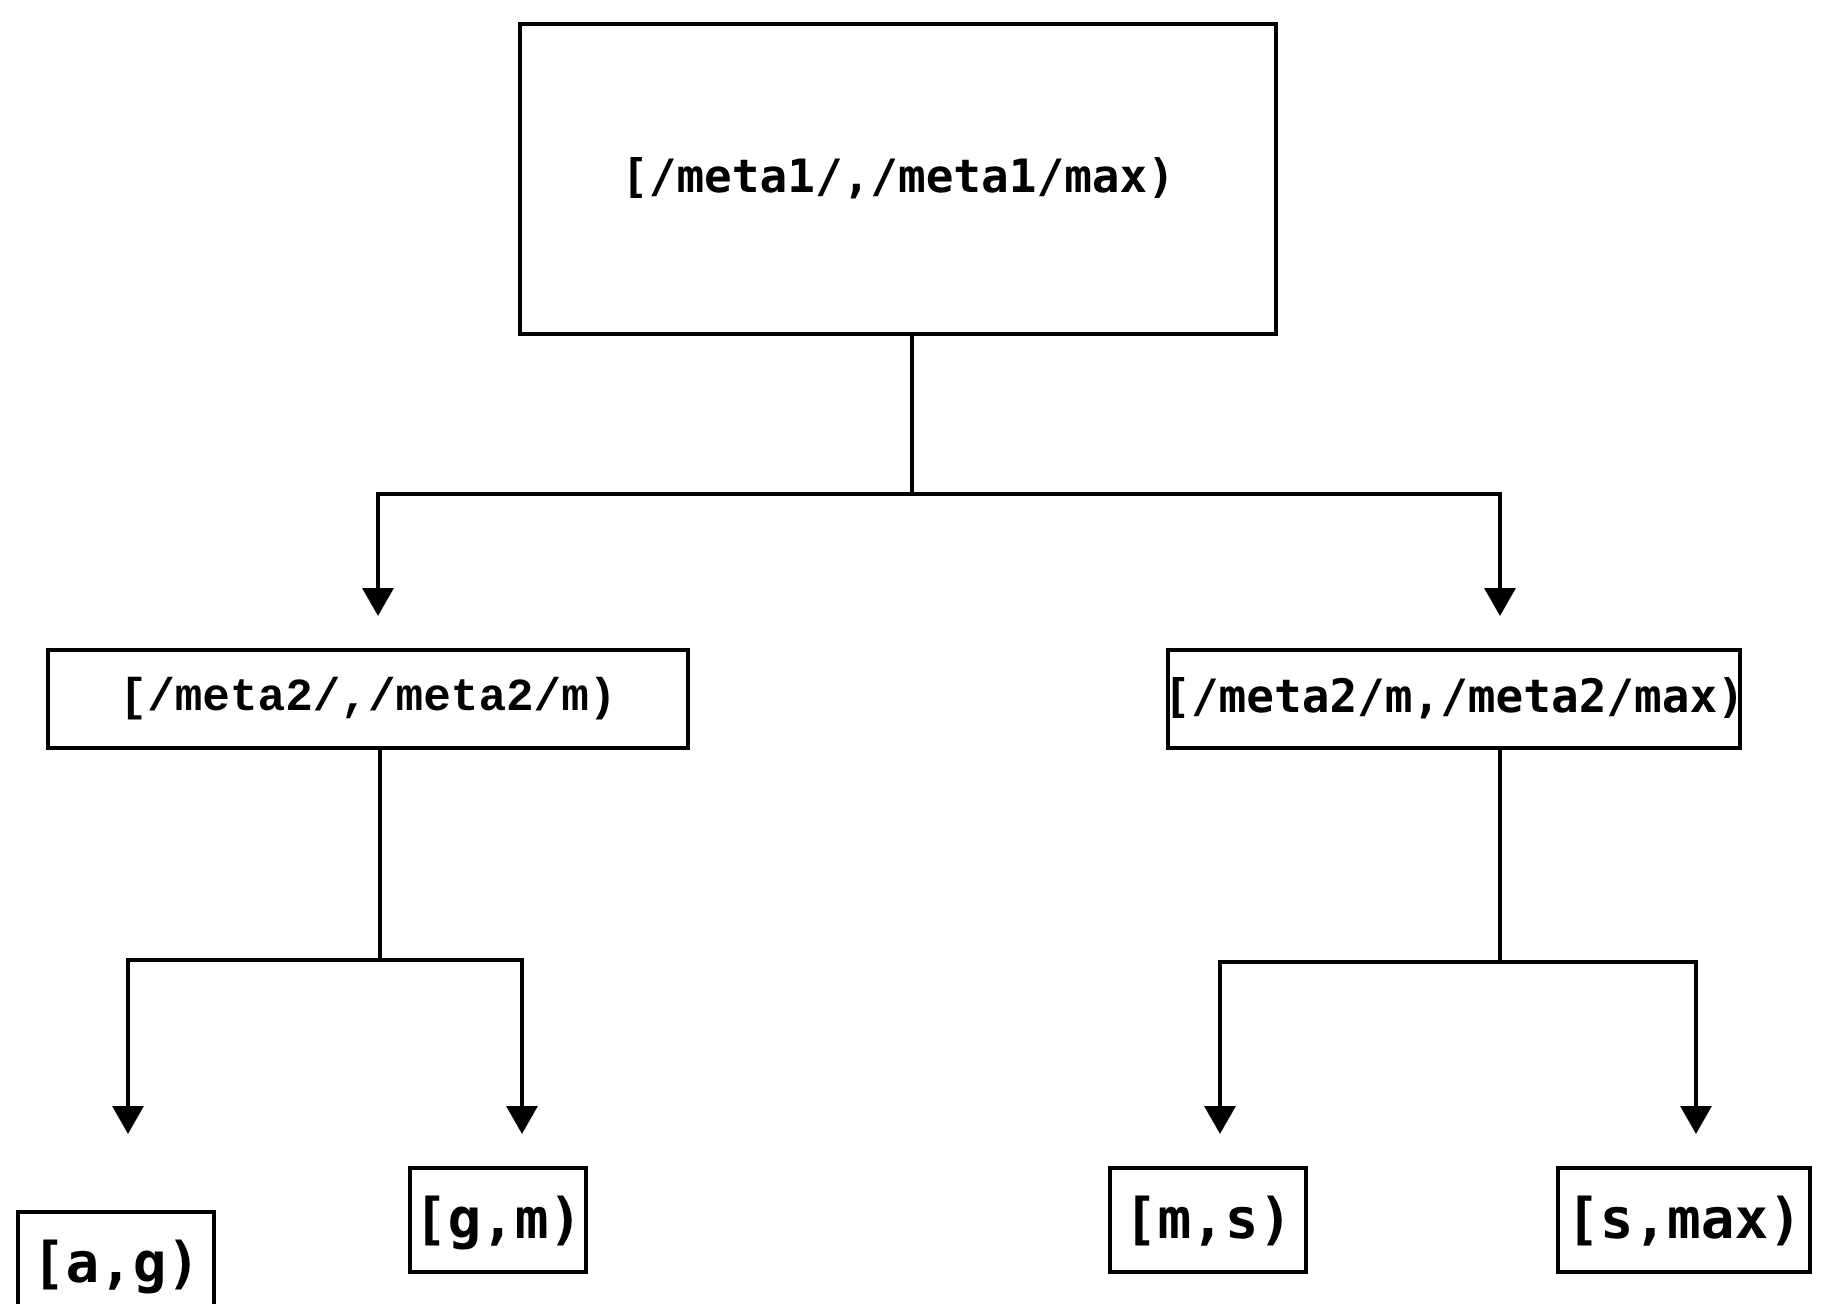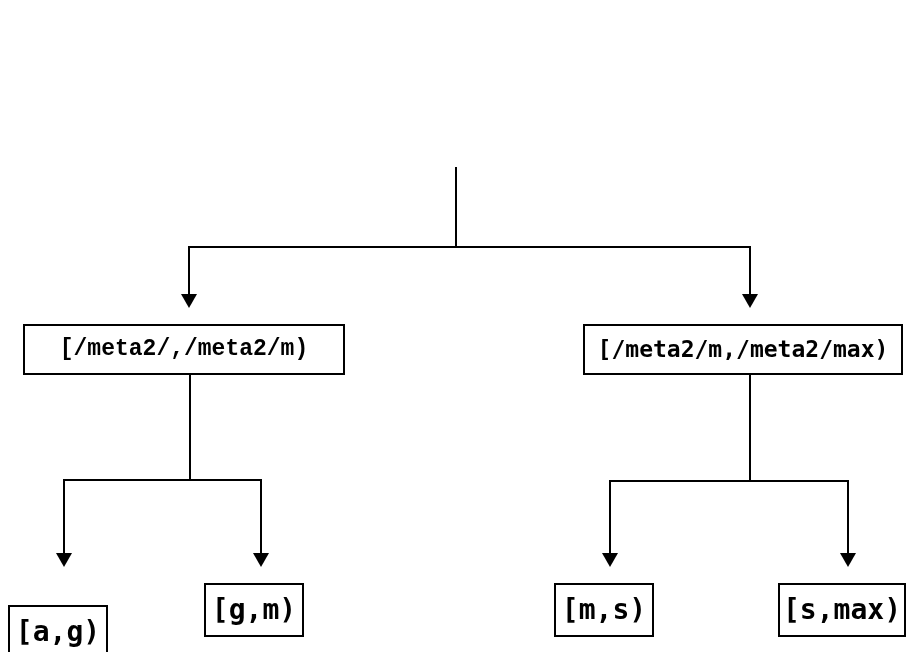--- a/index.html
+++ b/index.html
@@ -40,24 +40,24 @@
     display: flex;
     align-items: center;
     justify-content: center;
     font-weight: bold;
     white-space: nowrap;
     line-height: 1;
   }
   .node-root   { left: 259px; top: 11px;  width: 380px; height: 157px; font-size: 23px; }
   .node-l2     { top: 324px; height: 51px; font-size: 23px; }
   .node-l2-left  { left: 23px;  width: 322px; font-family: Liberation Mono, monospace; }
-  .node-l2-right { left: 583px; width: 320px; }
+  .node-l2-right { left: 583px; width: 288px; }
   .node-leaf   { top: 583px; height: 54px; font-size: 28px; }
   .node-leaf-ag   { left: 8px;   width: 100px; margin-top: 22px; }
-  .node-leaf-gm   { left: 204px; width: 100px; text-align: center;  }
+  .node-leaf-gm   { left: 204px; width: 90px; text-align: center;  }
   .node-leaf-ms   { left: 554px; width: 100px; }
   .node-leaf-smax { left: 778px; width: 128px; }
 </style>
 </head>
 <body>
 
 <div class="canvas">
 
   <svg class="edges" viewBox="0 0 912 652" aria-hidden="true">
 
@@ -71,20 +71,21 @@
     <path d="M64,553 V480 H261 V553"></path>
     <polygon points="56,553 72,553 64,567"></polygon>
     <polygon points="253,553 269,553 261,567"></polygon>
 
     <path d="M750,375 V481"></path>
     <path d="M610,553 V481 H848 V553"></path>
     <polygon points="602,553 618,553 610,567"></polygon>
     <polygon points="840,553 856,553 848,567"></polygon>
   </svg>
 
+  <div class="node node-root">[/meta1/,/meta1/max)</div>
 
   <div class="node node-l2 node-l2-left">[/meta2/,/meta2/m)</div>
   <div class="node node-l2 node-l2-right">[/meta2/m,/meta2/max)</div>
 
   <div class="node node-leaf node-leaf-ag">[a,g)</div>
   <div class="node node-leaf node-leaf-gm">[g,m)</div>
   <div class="node node-leaf node-leaf-smax">[s,max)</div>
   <div class="node node-leaf node-leaf-ms">[m,s)</div>
 
 </div>

